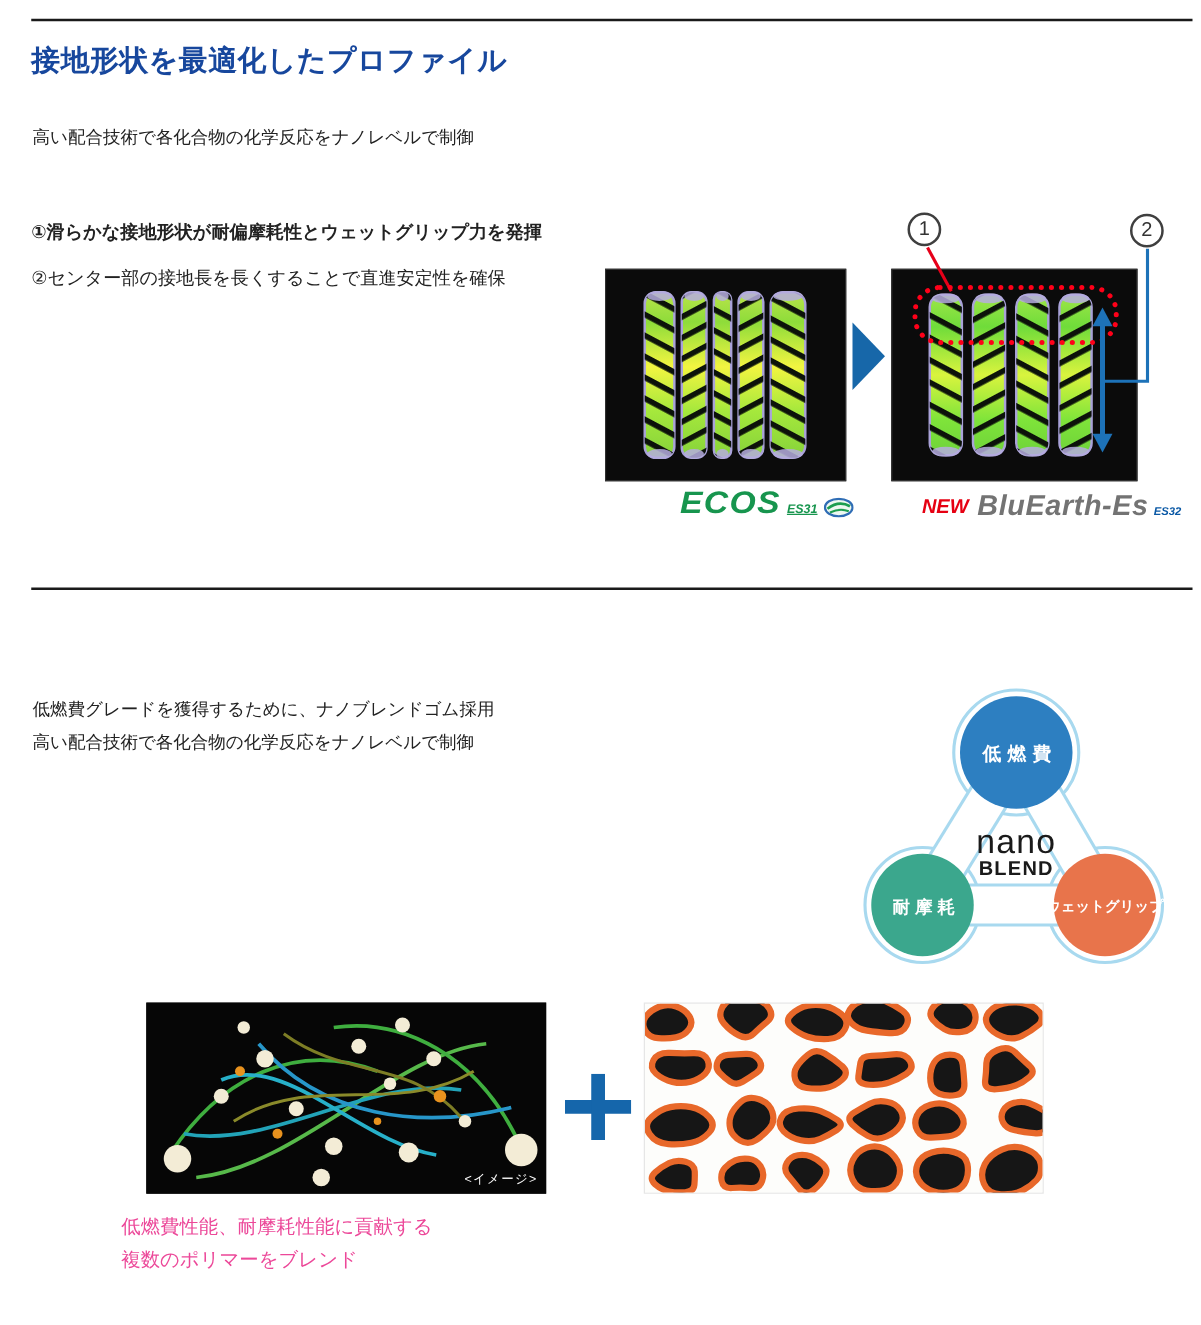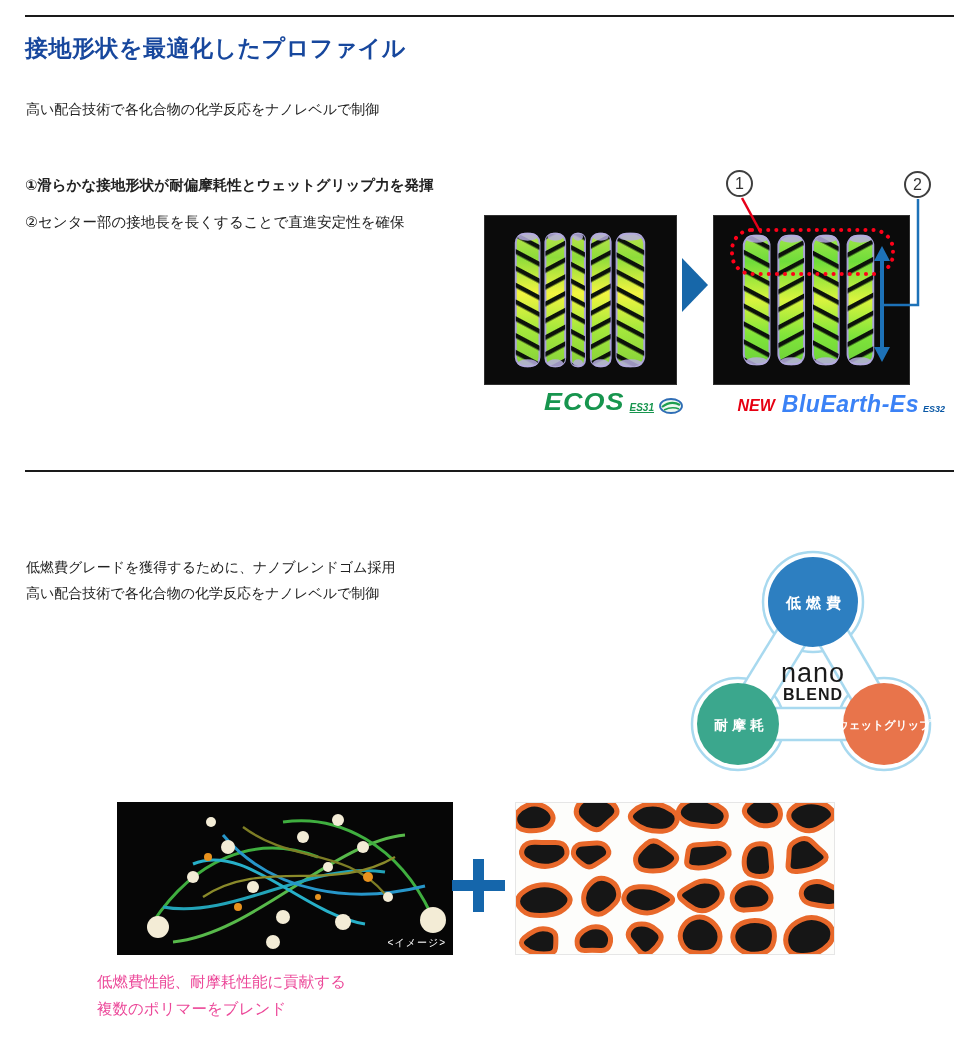--- a/index.html
+++ b/index.html
@@ -34,25 +34,25 @@
   }
   .c1{left:726px;top:170px;}
   .c2{left:904px;top:171px;}
   .logo{position:absolute;top:388px;height:28px;display:flex;align-items:flex-end;justify-content:flex-end;white-space:nowrap;}
   .logo-ecos{left:478px;width:205px;}
   .logo-blu{left:695px;width:250px;}
   .ecos-name{font-size:27px;font-weight:900;font-style:italic;color:#17954e;letter-spacing:1px;transform:scaleY(.92);line-height:1;}
   .ecos-sub{font-size:10px;font-weight:700;font-style:italic;color:#17954e;margin-left:5px;padding-bottom:3px;line-height:1;text-decoration:underline;}
   .globe{margin-left:5px;padding-bottom:2px;}
   .blu-new{font-size:16px;font-weight:900;font-style:italic;color:#e60012;margin-right:7px;padding-bottom:2px;line-height:1;}
-  .blu-name{font-size:23px;font-weight:900;font-style:italic;color:#3b82f6;letter-spacing:.5px;line-height:1;}
+  .blu-name{font-size:23px;font-weight:900;font-style:italic;color:#737373;letter-spacing:.5px;line-height:1;}
   .blu-sub{font-size:9px;font-weight:700;font-style:italic;color:#0a58a5;margin-left:4px;padding-bottom:2px;line-height:1;}
   .nanoblend{position:absolute;left:688px;top:542px;width:274px;height:250px;}
   .img-frame{position:absolute;top:802px;width:320px;height:153px;}
-  .img-left{left:117px;background:#060606;padding-left:16px;}
+  .img-left{left:117px;background:#060606;}
   .img-right{left:515px;background:#fff;border:1px solid #e6e6e6;box-sizing:border-box;}
   .img-frame svg{display:block;width:100%;height:100%;}
   .img-note{
     position:absolute;right:7px;bottom:5px;color:#fff;font-size:10px;letter-spacing:1px;
   }
   .plus{position:absolute;left:452px;top:859px;width:53px;height:53px;}
   .caption{position:absolute;top:968px;width:360px;text-align:left;font-size:15.5px;line-height:27px;color:#ec4899;}
   .cap-left{left:97px;}
   .cap-right{left:495px;}
   svg text{font-family:"Liberation Sans","DejaVu Sans",sans-serif;}

